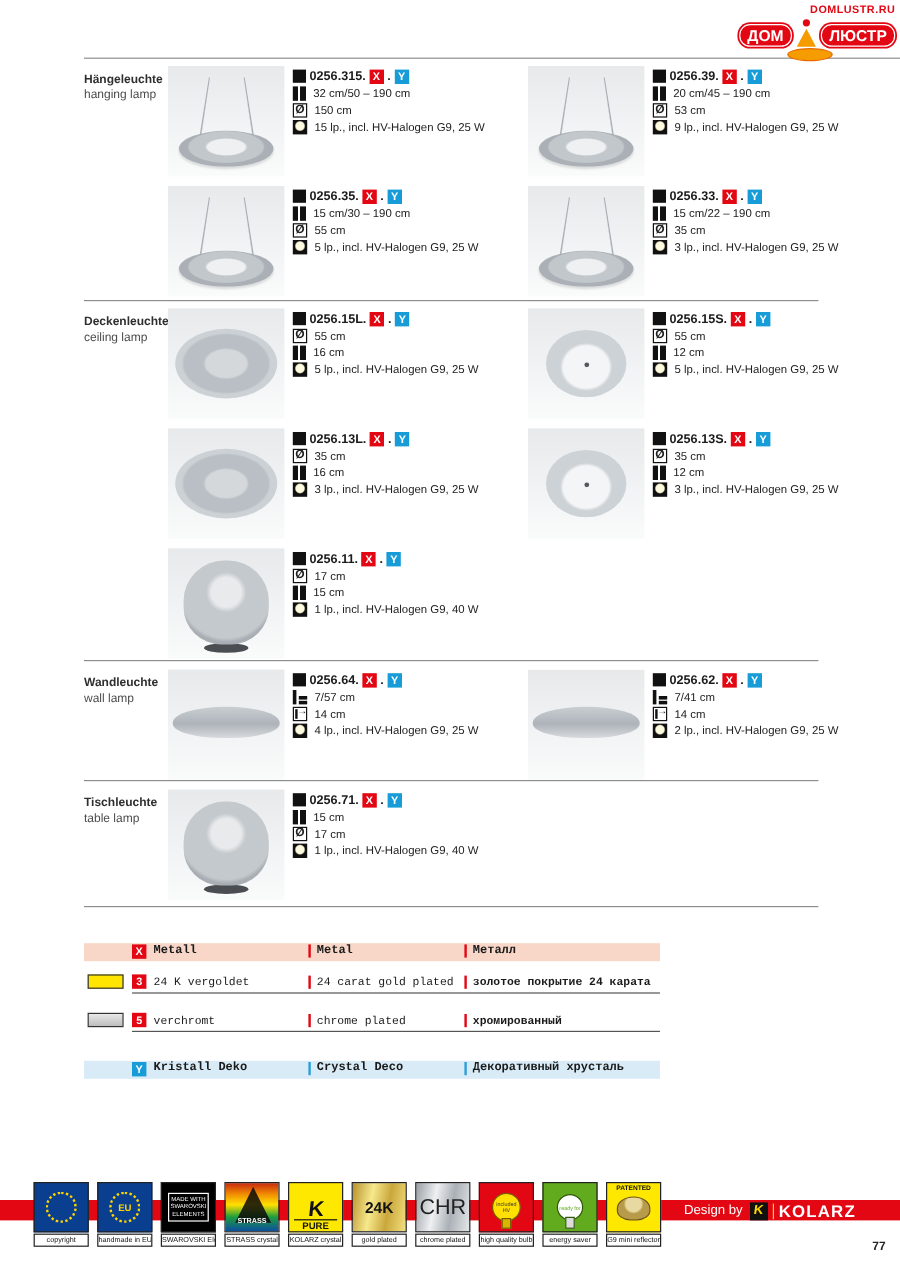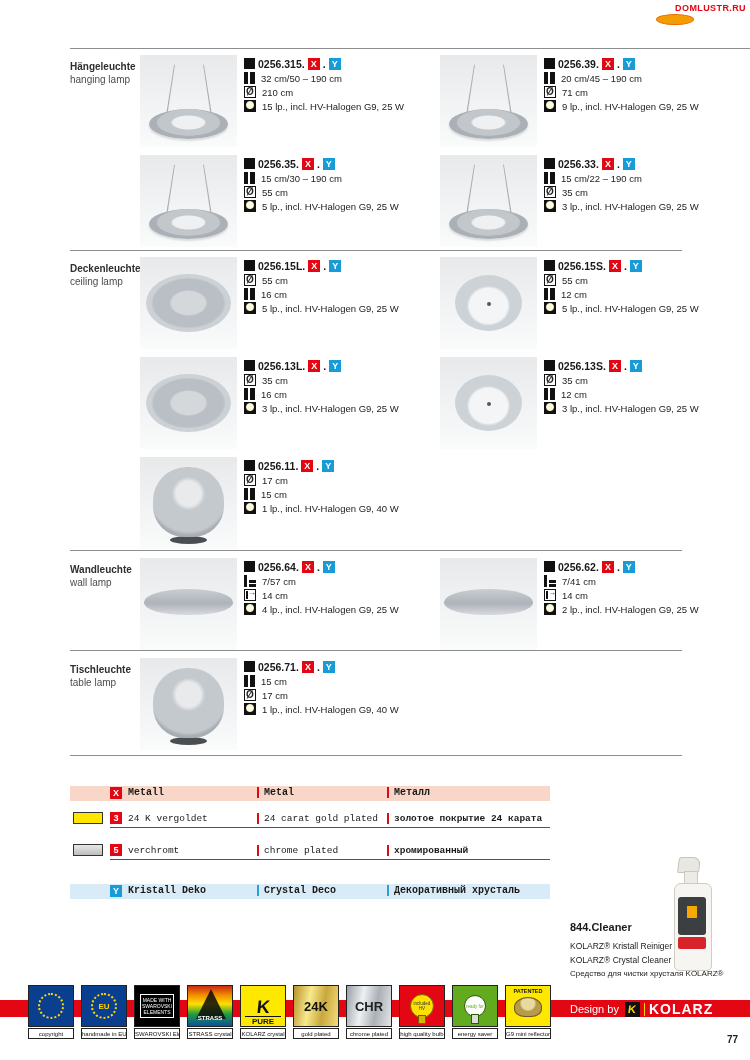--- a/index.html
+++ b/index.html
@@ -121,21 +121,21 @@
        display:flex;align-items:flex-end;justify-content:center;}
   .str .tri{position:absolute;left:8px;top:3px;width:0;height:0;border-left:15px solid transparent;
        border-right:15px solid transparent;border-bottom:30px solid rgba(10,10,10,.85);}
   .str .strtxt{position:relative;color:#fff;font-size:6px;font-weight:bold;margin-bottom:5px;z-index:1;}
   .pure{background:#ffe800;display:flex;flex-direction:column;align-items:center;justify-content:flex-end;}
   .pure .kfig{font-size:18px;font-weight:bold;color:#111;line-height:18px;transform:skewX(-6deg);}
   .pure .ptxt{font-size:8px;font-weight:bold;color:#111;border-top:1px solid #111;width:80%;text-align:center;}
   .gold{background:linear-gradient(100deg,#b8912c 0%,#f7e98c 35%,#caa73c 65%,#f2df7e 100%);
         display:flex;align-items:center;justify-content:center;font-size:13px;font-weight:bold;color:#111;}
   .chr{background:linear-gradient(100deg,#9aa0a6 0%,#eef0f2 35%,#aab0b6 65%,#e4e7e9 100%);
-        display:flex;align-items:center;justify-content:center;font-size:13px;font-weight:bold;color:#222;}
+        display:flex;align-items:center;justify-content:center;font-size:18px;font-weight:normal;color:#222;}
   .bulbR{background:#e30613;display:flex;align-items:center;justify-content:center;}
   .bulbR .bb{width:22px;height:22px;border-radius:50%;background:#ffe000;border:1px solid #7a5c00;position:relative;
         display:flex;align-items:center;justify-content:center;font-size:4.5px;color:#333;text-align:center;line-height:5px;}
   .bulbR .bb::after{content:"";position:absolute;left:7px;bottom:-7px;width:6px;height:7px;background:#d8b500;border:1px solid #7a5c00;}
   .bulbG{background:#62aa1e;display:flex;align-items:center;justify-content:center;}
   .bulbG .bb{width:20px;height:20px;border-radius:50%;background:#fff;border:1px solid #2d5a05;position:relative;
         display:flex;align-items:center;justify-content:center;font-size:4.5px;color:#62aa1e;text-align:center;line-height:5px;}
   .bulbG .bb::after{content:"";position:absolute;left:6px;bottom:-8px;width:6px;height:8px;background:#ddd;border:1px solid #2d5a05;}
   .pat{background:#ffe800;display:flex;flex-direction:column;align-items:center;}
   .pat .pattxt{font-size:5.5px;font-weight:bold;color:#111;margin-top:2px;}
@@ -150,20 +150,28 @@
   .kbrand{font-size:14px;font-weight:bold;letter-spacing:1px;}
   .pagenum{position:absolute;right:12px;top:1034px;font-size:10px;font-weight:bold;color:#222;}
 </style>
 </head>
 <body>
 
 <div class="page">
 
   <div class="sitelogo">
     <div class="siteurl">DOMLUSTR.RU</div>
+    <div class="pills">
+      <span class="pill">ДОМ</span>
+      <span class="chand">
+          <span class="ball"></span>
+          <span class="tri"></span>
+        </span>
+      <span class="pill">ЛЮСТР</span>
+    </div>
     <div class="lbase"></div>
   </div>
 
   <div class="hline" style="top:48px;width:680px;"></div>
   <div class="hline" style="top:250px;"></div>
   <div class="hline" style="top:550px;"></div>
   <div class="hline" style="top:650px;"></div>
   <div class="hline" style="top:755px;"></div>
 
   <div class="row" style="top:55px;">
@@ -180,21 +188,21 @@
           <span class="bdg x">X</span>
           <span class="dot">.</span>
           <span class="bdg y">Y</span>
           </div>
         <div class="spec">
             <span class="ic ic-h"></span>
             <span>32 cm/50 – 190 cm</span>
           </div>
         <div class="spec">
             <span class="ic ic-dia"></span>
-            <span>210 cm</span>
+            <span>150 cm</span>
           </div>
         <div class="spec">
             <span class="ic ic-bulb"></span>
             <span>15 lp., incl. HV-Halogen G9, 25 W</span>
           </div>
       </div>
     </div>
     <div class="prod p-right">
       <div class="pimg lamp-hanging"></div>
       <div class="specs">
@@ -204,21 +212,21 @@
           <span class="bdg x">X</span>
           <span class="dot">.</span>
           <span class="bdg y">Y</span>
           </div>
         <div class="spec">
             <span class="ic ic-h"></span>
             <span>20 cm/45 – 190 cm</span>
           </div>
         <div class="spec">
             <span class="ic ic-dia"></span>
-            <span>71 cm</span>
+            <span>53 cm</span>
           </div>
         <div class="spec">
             <span class="ic ic-bulb"></span>
             <span>9 lp., incl. HV-Halogen G9, 25 W</span>
           </div>
       </div>
     </div>
   </div>
 
   <div class="row" style="top:155px;">
@@ -514,33 +522,20 @@
     <span class="uline"></span>
   </div>
 
   <div class="band kristall-band" style="top:884px;">
     <span class="bdg y">Y</span>
     <span class="lcol c1">Kristall Deko</span>
     <span class="lcol c2 sep-blue">Crystal Deco</span>
     <span class="lcol c3 sep-blue">Декоративный хрусталь</span>
   </div>
 
-  <div class="cleaner">
-    <div class="bottle">
-      <div class="nozzle"></div>
-      <div class="neck"></div>
-      <div class="body"></div>
-      <div class="blabel"></div>
-      <div class="bred"></div>
-    </div>
-    <div class="ctitle">844.Cleaner</div>
-    <div class="cl1">KOLARZ® Kristall Reiniger</div>
-    <div class="cl2">KOLARZ® Crystal Cleaner</div>
-    <div class="cl3">Средство для чистки хрусталя KOLARZ®</div>
-  </div>
 
   <div class="redband"></div>
 
   <div class="badges">
     <div class="badge">
       <div class="bicon eu">
           <div class="ring"></div>
         </div>
       <div class="bcap">copyright</div>
     </div>

